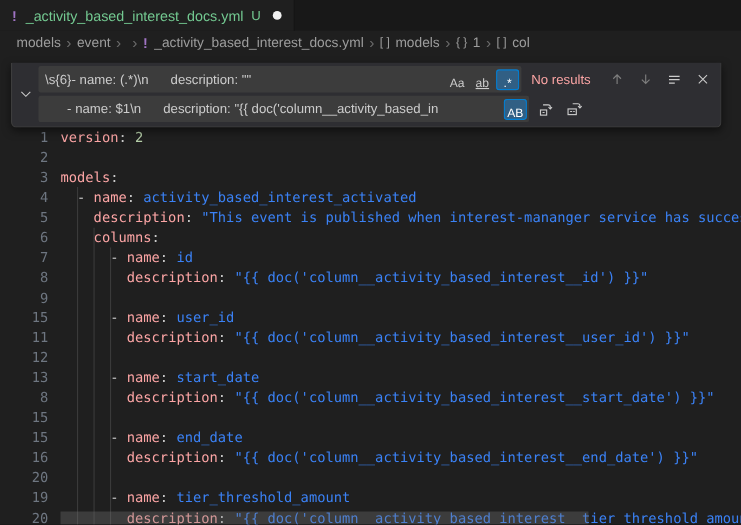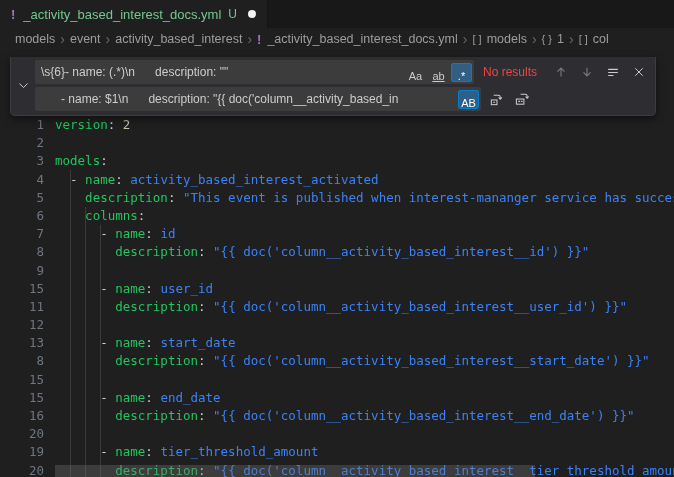--- a/index.html
+++ b/index.html
@@ -23,21 +23,21 @@
   .bi-yaml{color:#a074c4;font-weight:bold;margin-right:6px;font-size:13px;}
 
   
   .editor{position:absolute;top:50px;left:0;right:0;bottom:0;overflow:hidden;background:#1f1f1f;}
   .gutter{position:absolute;top:66px;left:0;width:44px;text-align:right;color:#6e7681;
           font-family:"DejaVu Sans Mono","Liberation Mono",monospace;font-size:12.5px;line-height:18.2px;}
   .gutter div{height:18.2px;}
   .code{position:absolute;top:66px;left:55px;right:0;white-space:pre;
         font-family:"DejaVu Sans Mono","Liberation Mono",monospace;font-size:12.5px;line-height:18.2px;color:#d4d4d4;}
   .code .cl{height:18.2px;}
-  .tk{color:#22c55e;text-align:right;} .tp{color:#cccccc;} .tv{color:#3b82f6;} .tn{color:#b5cea8;}
+  .tk{color:#fca5a5;text-align:right;} .tp{color:#cccccc;} .tv{color:#3b82f6;} .tn{color:#b5cea8;}
   .guide{position:absolute;width:1px;background:#3a3a3a;}
   .g1{left:70px;top:120px;height:310px;}
   .g2{left:85px;top:157px;height:273px;}
   .g3{left:100px;top:175px;height:255px;}
   .hscroll{position:absolute;left:55px;bottom:0;width:480px;height:12px;background:rgba(121,121,121,0.32);}
 
   
   .find-widget{position:absolute;left:10px;top:7px;width:646px;background:#2e2e32;
                border:1px solid #3d3d3d;border-top:none;border-radius:0 0 5px 5px;
                box-shadow:0 3px 8px rgba(0,0,0,0.5);display:flex;z-index:9;
@@ -47,21 +47,21 @@
   .fw-row{display:flex;align-items:center;height:24px;}
   .fw-input{background:#3c3c3c;border-radius:2px;height:24px;display:flex;align-items:center;
             padding-left:6px;color:#cccccc;font-size:12px;white-space:pre;overflow:hidden;box-sizing:border-box;}
   .fw-input .itext{flex:1;overflow:hidden;white-space:pre;}
   .find-box{width:458px;}
   .replace-box{width:446px;}
   .opt{flex:0 0 auto;width:21px;height:19px;border-radius:3px;display:flex;align-items:flex-end;justify-content:center;
        font-size:11px;color:#cccccc;margin-right:2px;cursor:pointer;}
   .opt.ww span{text-decoration:underline;}
   .opt.active{background:rgba(36,137,219,0.45);box-shadow:0 0 0 1px #007fd4 inset;color:#ffffff;}
-  .results{color:#ef4444;font-size:12px;margin-left:9px;white-space:nowrap;min-width:62px;}
+  .results{color:#fca5a5;font-size:12px;margin-left:9px;white-space:nowrap;min-width:62px;}
   .iconbtn{width:21px;height:21px;display:flex;align-items:center;justify-content:center;color:#cccccc;
            margin-left:5px;border-radius:3px;cursor:pointer;flex:0 0 auto;}
   .iconbtn.disabled{color:#7e7e7e;}
   svg{display:block;}
 </style>
 </head>
 <body>
 
 <div class="screen">
 
@@ -76,23 +76,20 @@
 
   <div class="breadcrumbs">
       <span class="crumb-item">
         <span>models</span>
       </span>
       <span class="bc-sep">›</span>
       <span class="crumb-item">
         <span>event</span>
       </span>
       <span class="bc-sep">›</span>
-      <span class="crumb-item">
-        <span>activity_based_interest</span>
-      </span>
       <span class="bc-sep">›</span>
       <span class="crumb-item">
         <span class="bi-yaml">!</span>
         <span>_activity_based_interest_docs.yml</span>
       </span>
       <span class="bc-sep">›</span>
       <span class="crumb-item">
         <span class="bi-sym">[ ]</span>
         <span>models</span>
       </span>

